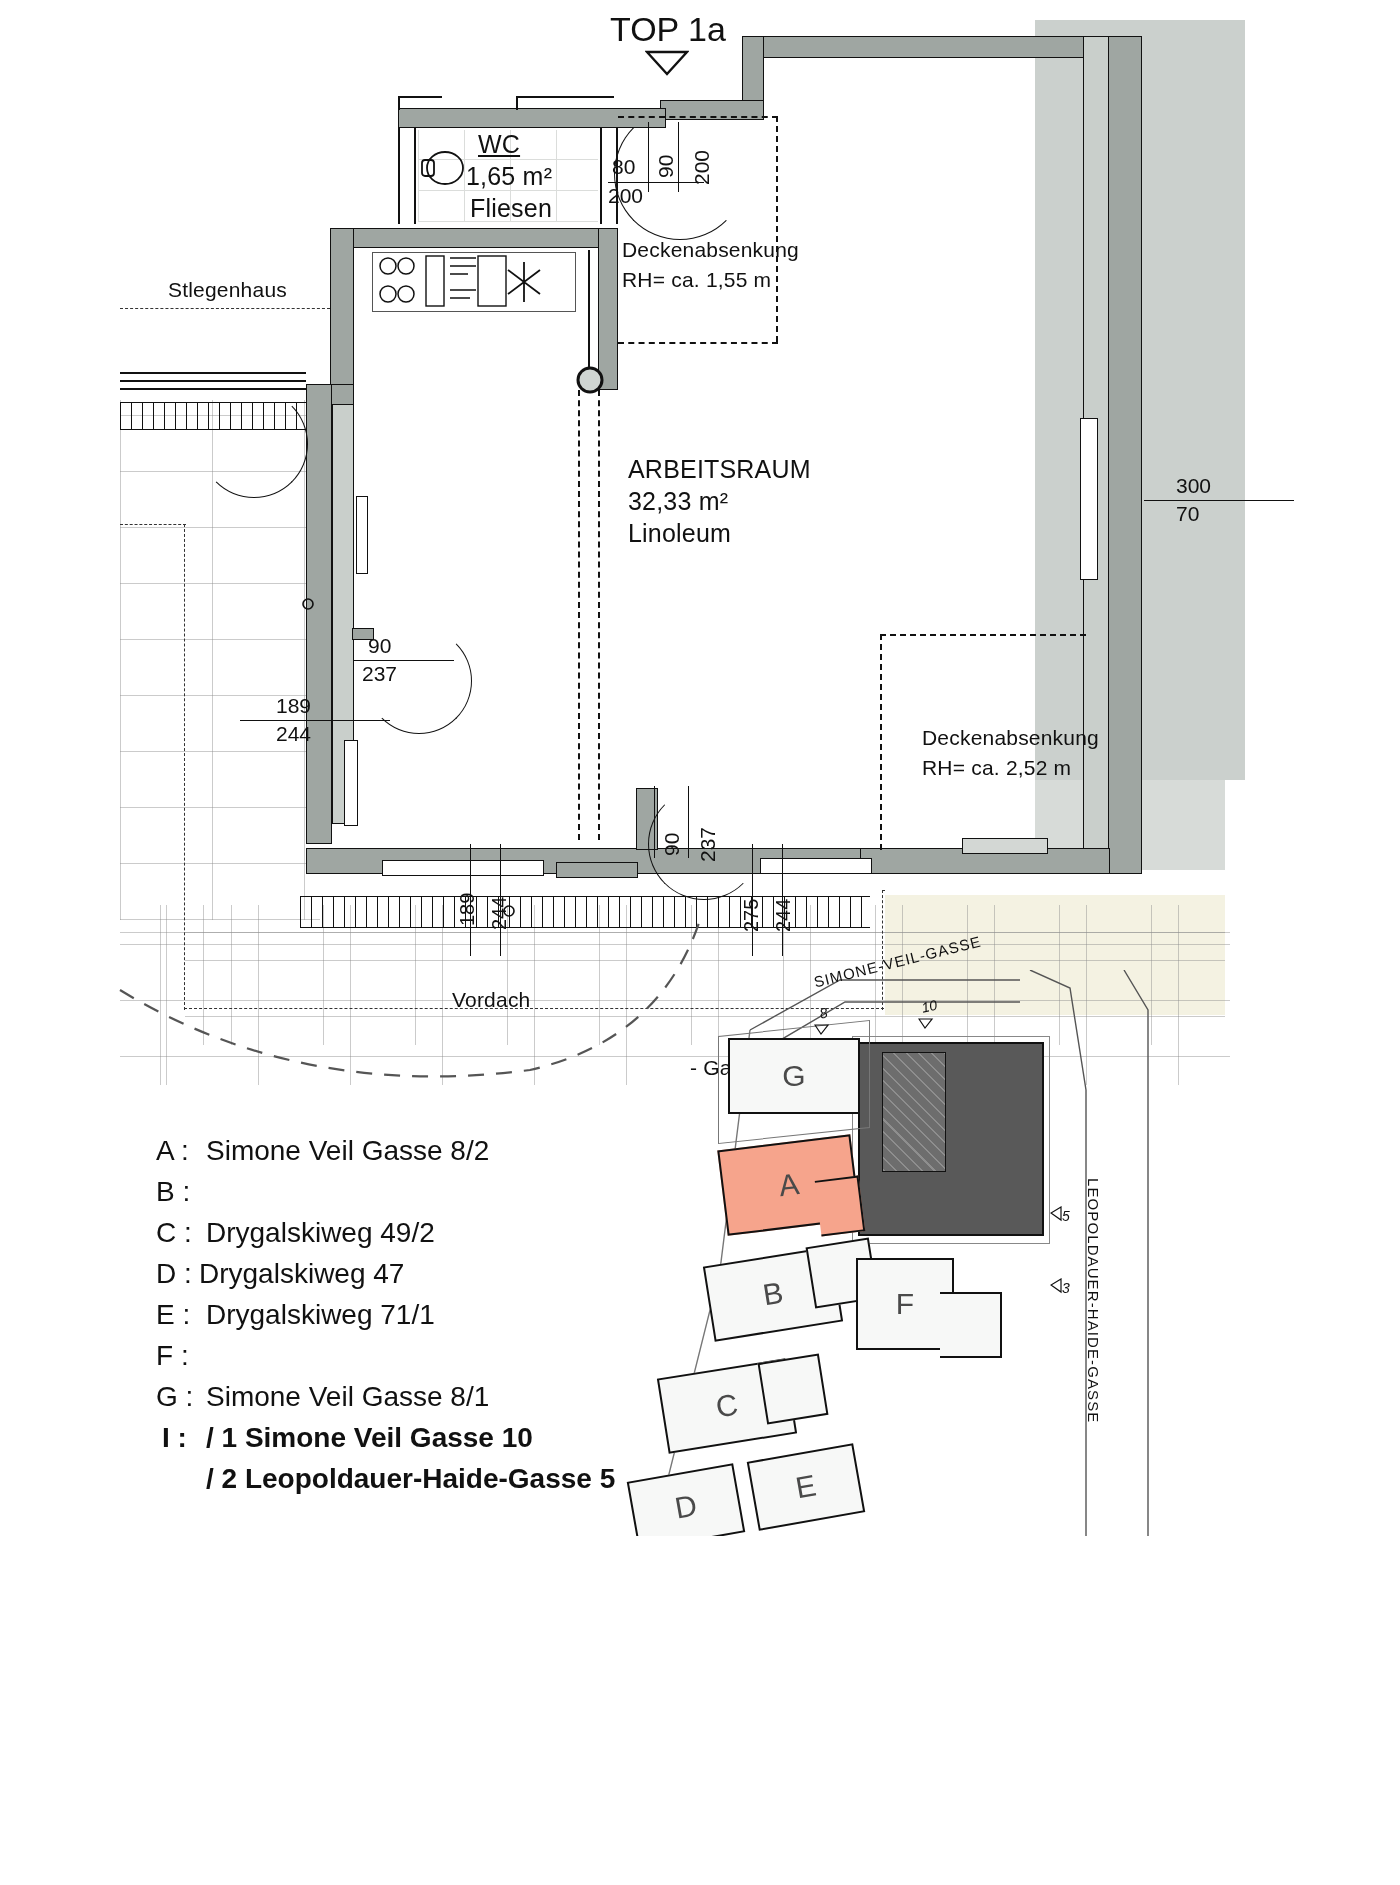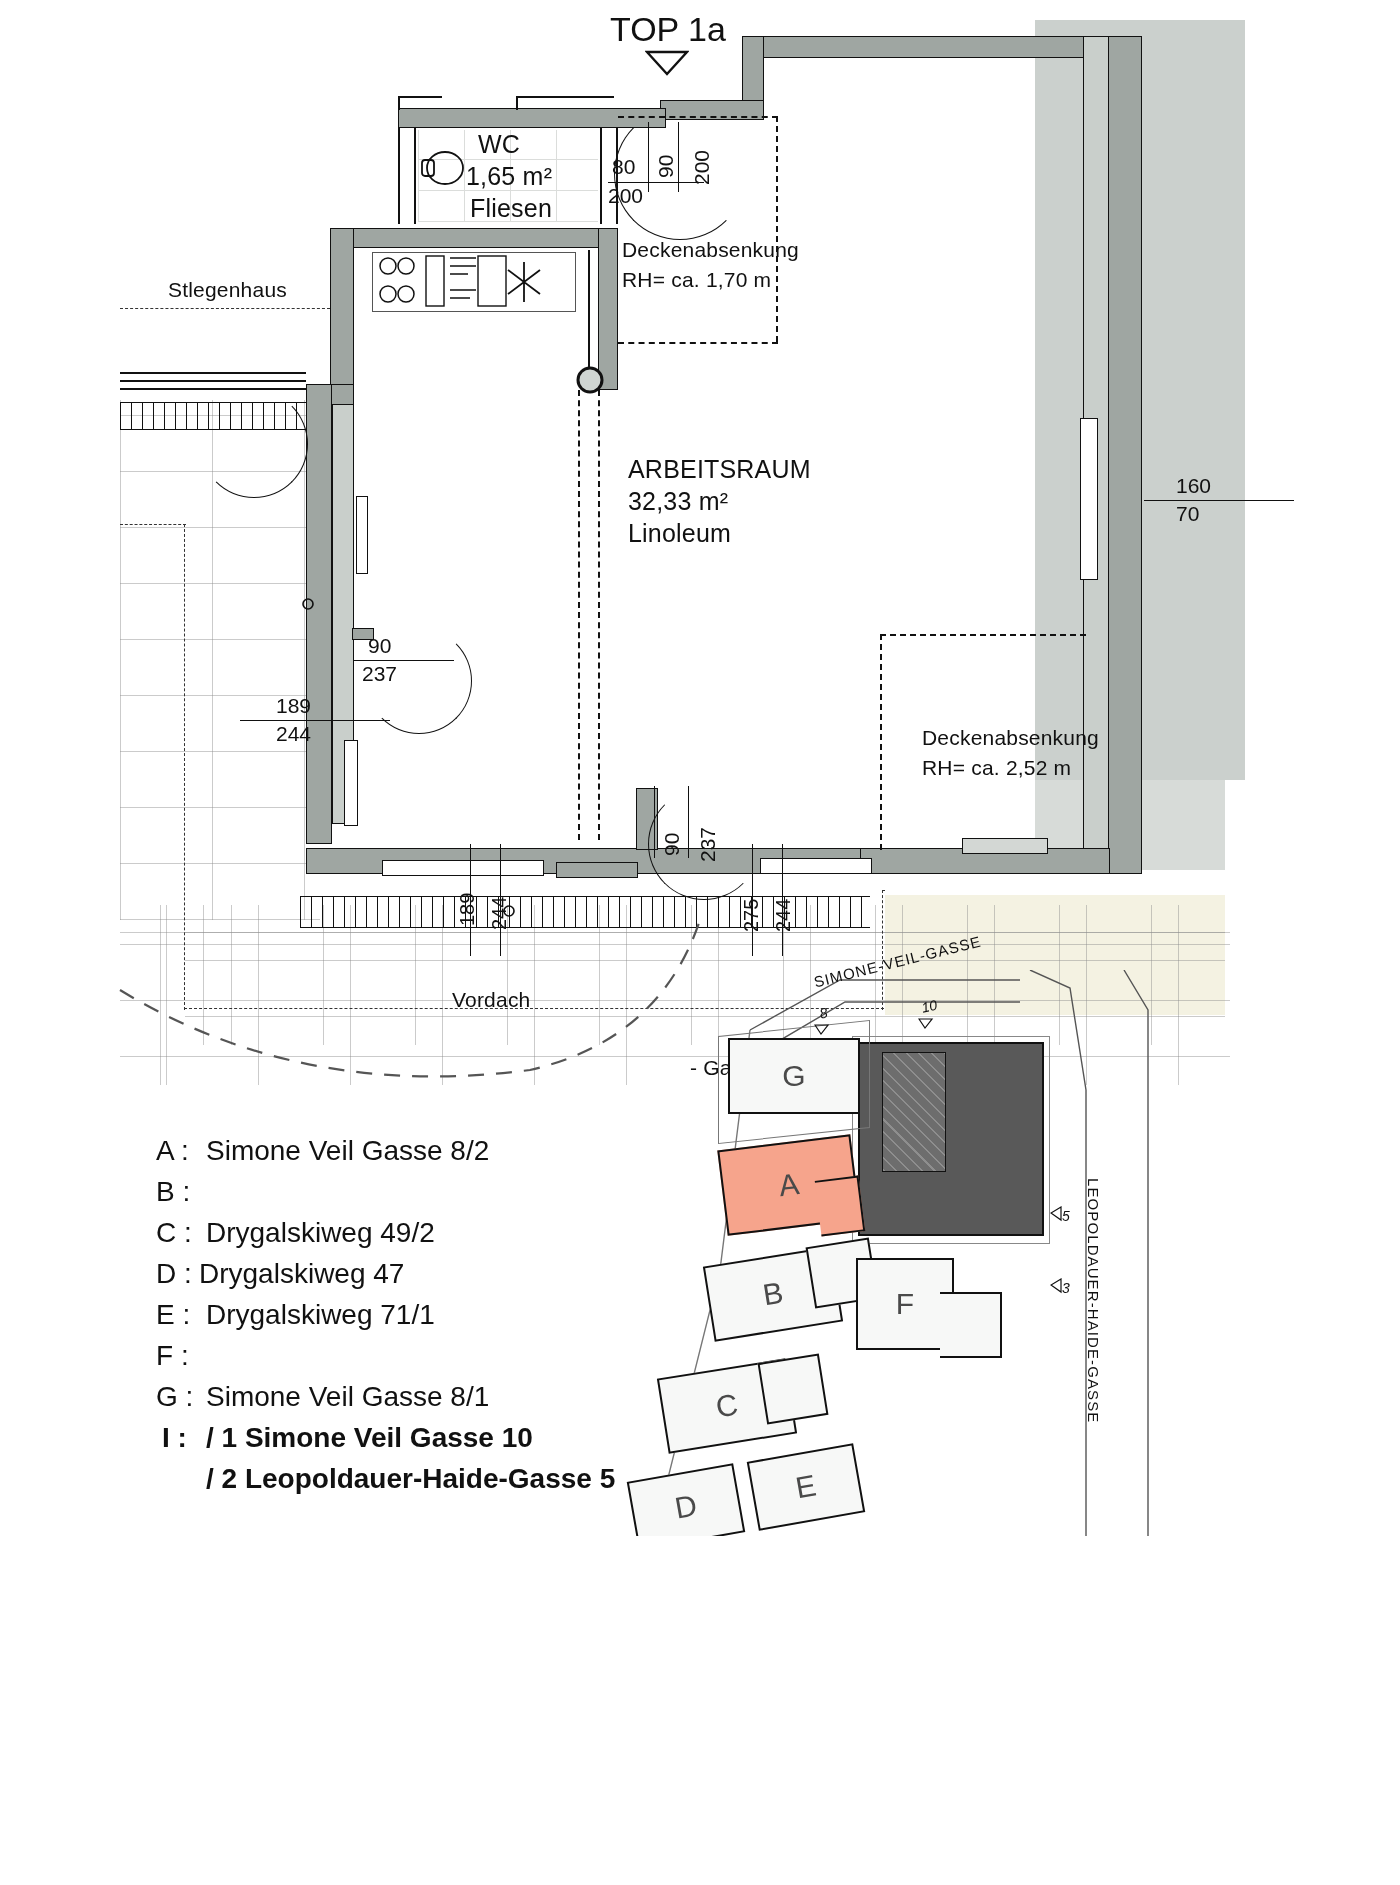--- a/index.html
+++ b/index.html
@@ -106,21 +106,21 @@
 
     <div class="abs" style="left:418px;top:130px;width:180px;height:92px;opacity:.5;
          background-image:repeating-linear-gradient(0deg,#b8bcb9 0 1px,rgba(0,0,0,0) 1px 31px),
                           repeating-linear-gradient(90deg,#b8bcb9 0 1px,rgba(0,0,0,0) 1px 46px);"></div>
 
     <svg class="abs" style="left:420px;top:146px;" width="46" height="44">
       <ellipse cx="25" cy="22" rx="18" ry="16" fill="none" stroke="#111" stroke-width="1.8"></ellipse>
       <rect x="2" y="14" width="12" height="16" rx="3" fill="none" stroke="#111" stroke-width="1.8"></rect>
     </svg>
 
-    <div class="lbl" style="left:478px;top:130px;">WC</div>
+    <div class="lbl" style="left:478px;top:130px;text-decoration:underline;">WC</div>
     <div class="lbl" style="left:466px;top:162px;">1,65 m²</div>
     <div class="lbl" style="left:470px;top:194px;">Fliesen</div>
 
     <div class="dimline" style="left:608px;top:182px;width:96px;"></div>
     <div class="dimtxt" style="left:612px;top:155px;">80</div>
     <div class="dimtxt" style="left:608px;top:184px;">200</div>
     <div class="dimtxt v" style="left:654px;top:178px;">90</div>
     <div class="dimtxt v" style="left:690px;top:185px;">200</div>
     <div class="dimtick" style="left:648px;top:122px;height:70px;"></div>
     <div class="dimtick" style="left:678px;top:122px;height:70px;"></div>
@@ -140,21 +140,21 @@
       <rect x="52" y="6" width="18" height="50" fill="none" stroke="#111" stroke-width="1.4"></rect>
       <path d="M76 8 h26 M76 16 h26 M76 24 h18 M76 40 h26 M76 48 h20" stroke="#111" stroke-width="1.4" fill="none"></path>
       <rect x="104" y="6" width="28" height="50" fill="none" stroke="#111" stroke-width="1.4"></rect>
       <path d="M150 12 v40 M134 20 l32 24 M134 44 l32 -24" stroke="#111" stroke-width="1.8"></path>
     </svg>
 
     <div class="dash-h" style="left:618px;top:116px;width:160px;"></div>
     <div class="dash-v" style="left:776px;top:116px;height:226px;"></div>
     <div class="dash-h" style="left:618px;top:342px;width:160px;"></div>
     <div class="lbl sm" style="left:622px;top:238px;">Deckenabsenkung</div>
-    <div class="lbl sm" style="left:622px;top:268px;">RH= ca. 1,70 m</div>
+    <div class="lbl sm" style="left:622px;top:268px;">RH= ca. 1,55 m</div>
 
     <div class="wall" style="left:330px;top:228px;width:24px;height:162px;"></div>
     <div class="wall" style="left:306px;top:384px;width:48px;height:26px;"></div>
     <div class="wall" style="left:306px;top:384px;width:26px;height:460px;"></div>
     <div class="wall-lt" style="left:332px;top:404px;width:22px;height:420px;"></div>
 
     <div class="wall" style="left:306px;top:848px;width:560px;height:26px;"></div>
     <div class="wall" style="left:860px;top:848px;width:250px;height:26px;"></div>
 
     <div class="abs" style="left:578px;top:380px;width:22px;height:460px;border-left:2px dashed #111;border-right:2px dashed #111;box-sizing:border-box;"></div>
@@ -192,21 +192,21 @@
     <div class="arc2" style="left:366px;top:628px;width:104px;height:104px;"></div>
     <div class="wall" style="left:352px;top:628px;width:22px;height:12px;"></div>
 
     <div class="dimline" style="left:240px;top:720px;width:150px;"></div>
     <div class="dimtxt" style="left:276px;top:694px;">189</div>
     <div class="dimtxt" style="left:276px;top:722px;">244</div>
     <div class="abs" style="left:344px;top:740px;width:12px;height:84px;border:1.4px solid #111;background:#fff;"></div>
 
     <div class="abs" style="left:1080px;top:418px;width:16px;height:160px;border:1.6px solid #111;background:#fff;"></div>
     <div class="dimline" style="left:1144px;top:500px;width:150px;"></div>
-    <div class="dimtxt" style="left:1176px;top:474px;">160</div>
+    <div class="dimtxt" style="left:1176px;top:474px;">300</div>
     <div class="dimtxt" style="left:1176px;top:502px;">70</div>
 
     <div class="dash-v" style="left:880px;top:634px;height:216px;"></div>
     <div class="dash-h" style="left:880px;top:634px;width:206px;"></div>
     <div class="lbl sm" style="left:922px;top:726px;">Deckenabsenkung</div>
     <div class="lbl sm" style="left:922px;top:756px;">RH= ca. 2,52 m</div>
 
     <div class="abs" style="left:962px;top:838px;width:84px;height:14px;border:1.6px solid #111;background:#d3d7d4;"></div>
 
     <div class="wall" style="left:636px;top:788px;width:22px;height:62px;"></div>

